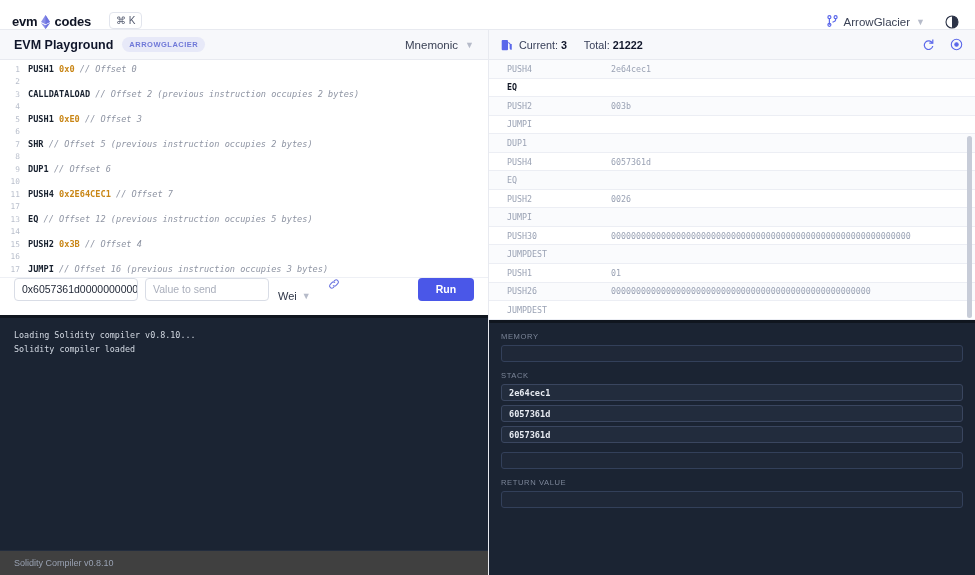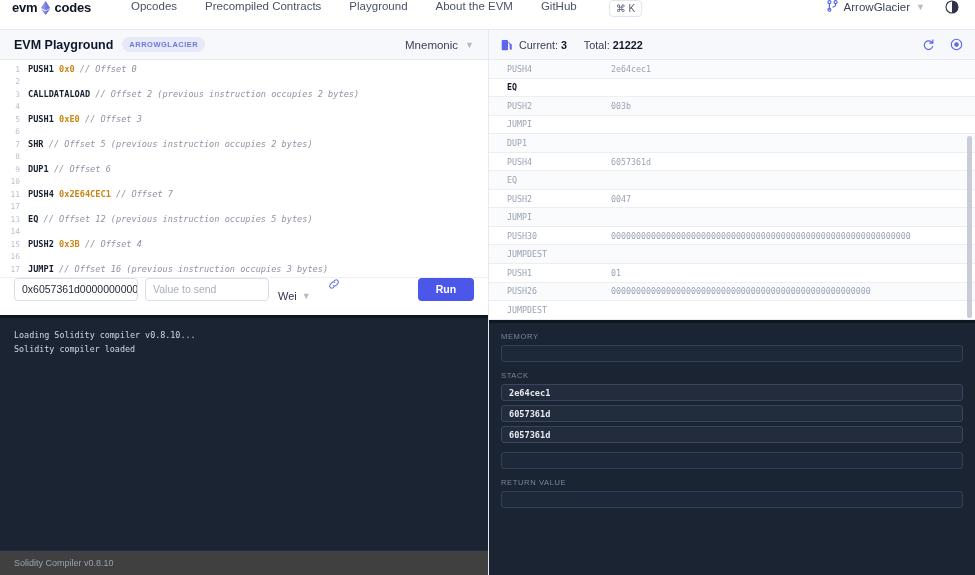--- a/index.html
+++ b/index.html
@@ -7,21 +7,21 @@
     width: 975px; height: 575px;
     font-family: "Liberation Sans", sans-serif;
     background: #ffffff;
     overflow: hidden;
   }
   .app { width: 975px; height: 575px; display: flex; flex-direction: column; }
 
   
   .topnav {
     height: 30px; min-height: 30px;
-    display: flex; align-items: flex-start;
+    display: flex; align-items: flex-end;
     background: #ffffff;
     border-bottom: 1px solid #e8eaf0;
     padding: 0 12px;
   }
   .brand { display: flex; align-items: center; gap: 4px; font-weight: bold; font-size: 13px; color: #0f1424; letter-spacing: -0.2px; }
   .eth-diamond { display:inline-block; width: 9px; height: 14px; position: relative; }
   .nav-links { display: flex; align-items: center; gap: 0; margin-left: 26px; }
   .nav-link { font-size: 11.5px; color: #4b5266; padding: 0 14px; cursor: pointer; white-space: nowrap; }
   .kbd-badge {
     margin-left: 18px; border: 1px solid #e2e5ed; border-radius: 4px;
@@ -143,27 +143,20 @@
       <span>evm</span>
       <span class="eth-diamond">
         <svg width="9" height="14" viewBox="0 0 9 14">
           <path d="M4.5 0 L9 7 L4.5 9.3 L0 7 Z" fill="#8b8fe8"></path>
           <path d="M4.5 0 L9 7 L4.5 9.3 Z" fill="#6d73e0"></path>
           <path d="M4.5 10.2 L9 7.9 L4.5 14 L0 7.9 Z" fill="#8b8fe8"></path>
           <path d="M4.5 10.2 L9 7.9 L4.5 14 Z" fill="#6d73e0"></path>
         </svg>
       </span>
       <span>codes</span>
-    </div>
-    <div class="nav-links">
-      <div class="nav-link">Opcodes</div>
-      <div class="nav-link">Precompiled Contracts</div>
-      <div class="nav-link">Playground</div>
-      <div class="nav-link">About the EVM</div>
-      <div class="nav-link">GitHub</div>
     </div>
     <div class="kbd-badge">⌘ K</div>
 
     <div class="topnav-right">
       <div class="fork-sel">
         <span class="fork-ico">
           <svg width="11" height="12" viewBox="0 0 11 12" fill="none" stroke="#5a67ea" stroke-width="1.2">
             <circle cx="2.4" cy="2.2" r="1.5"></circle>
               <circle cx="8.6" cy="2.2" r="1.5"></circle>
               <circle cx="2.4" cy="9.8" r="1.5"></circle>
@@ -351,21 +344,21 @@
             <div class="instr-row">
               <span class="instr-op">PUSH4</span>
               <span class="instr-arg">6057361d</span>
             </div>
             <div class="instr-row">
               <span class="instr-op">EQ</span>
               <span class="instr-arg"></span>
             </div>
             <div class="instr-row">
               <span class="instr-op">PUSH2</span>
-              <span class="instr-arg">0047</span>
+              <span class="instr-arg">0026</span>
             </div>
             <div class="instr-row">
               <span class="instr-op">JUMPI</span>
               <span class="instr-arg"></span>
             </div>
             <div class="instr-row">
               <span class="instr-op">PUSH30</span>
               <span class="instr-arg">000000000000000000000000000000000000000000000000000000000000</span>
             </div>
             <div class="instr-row">

